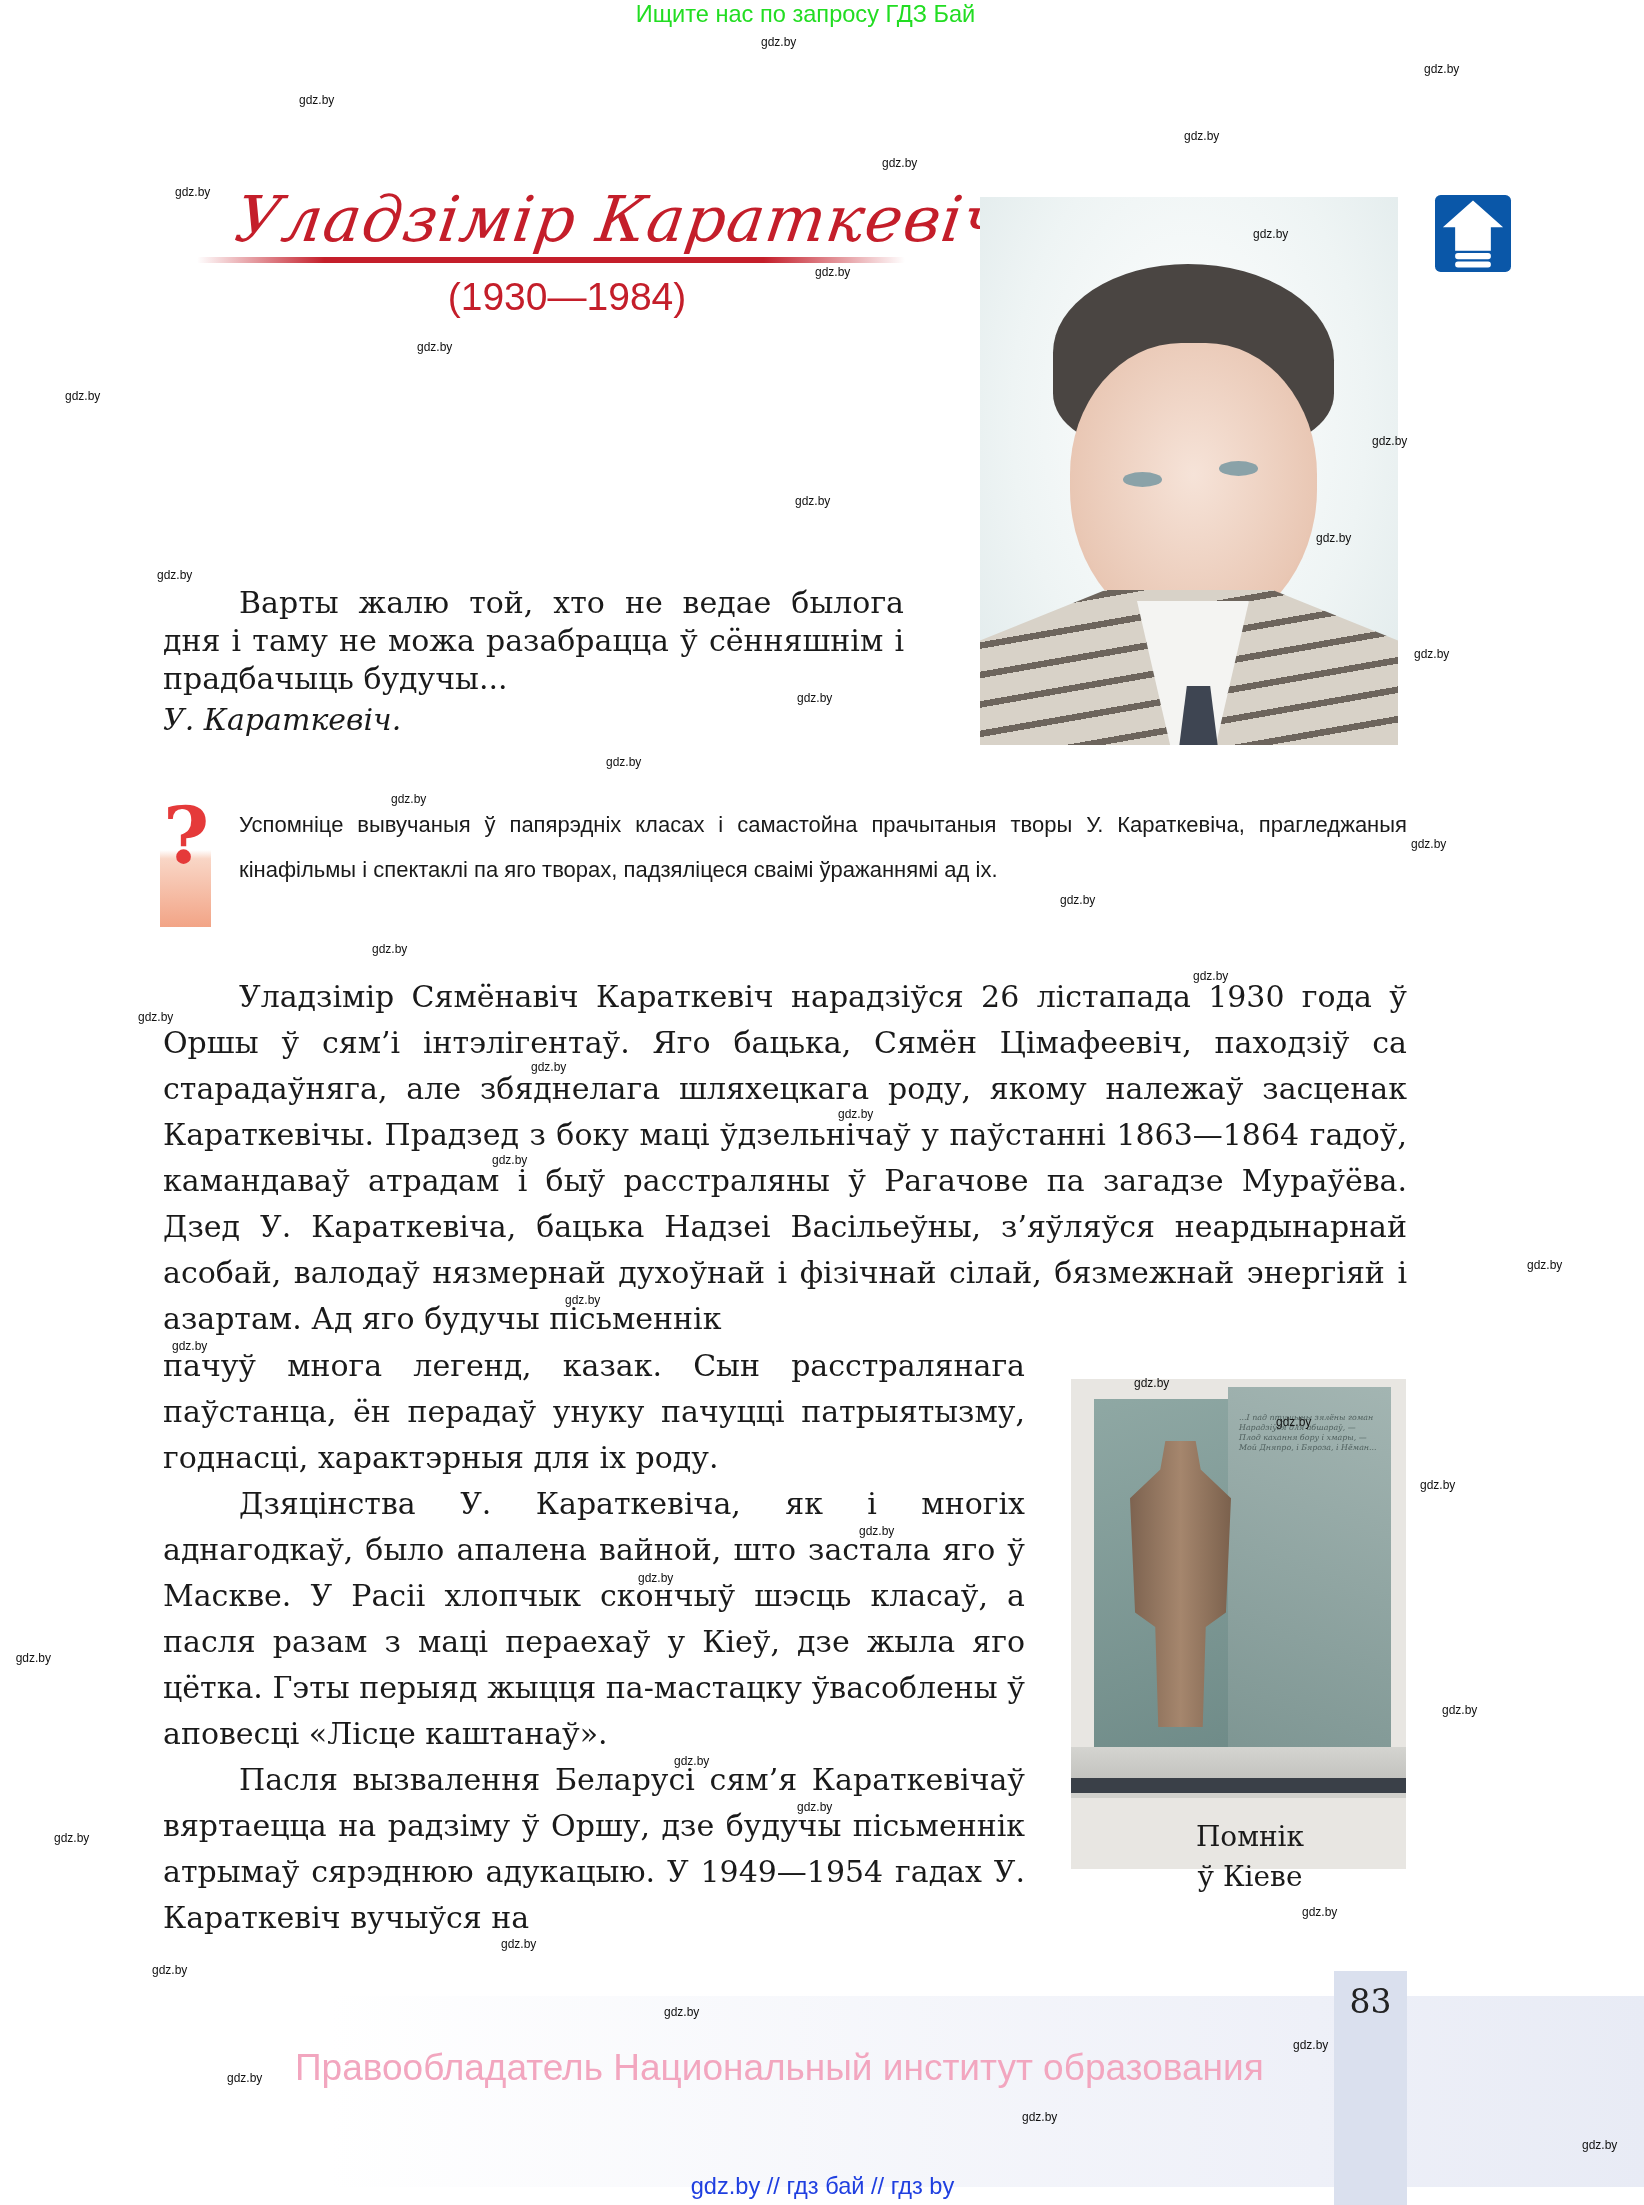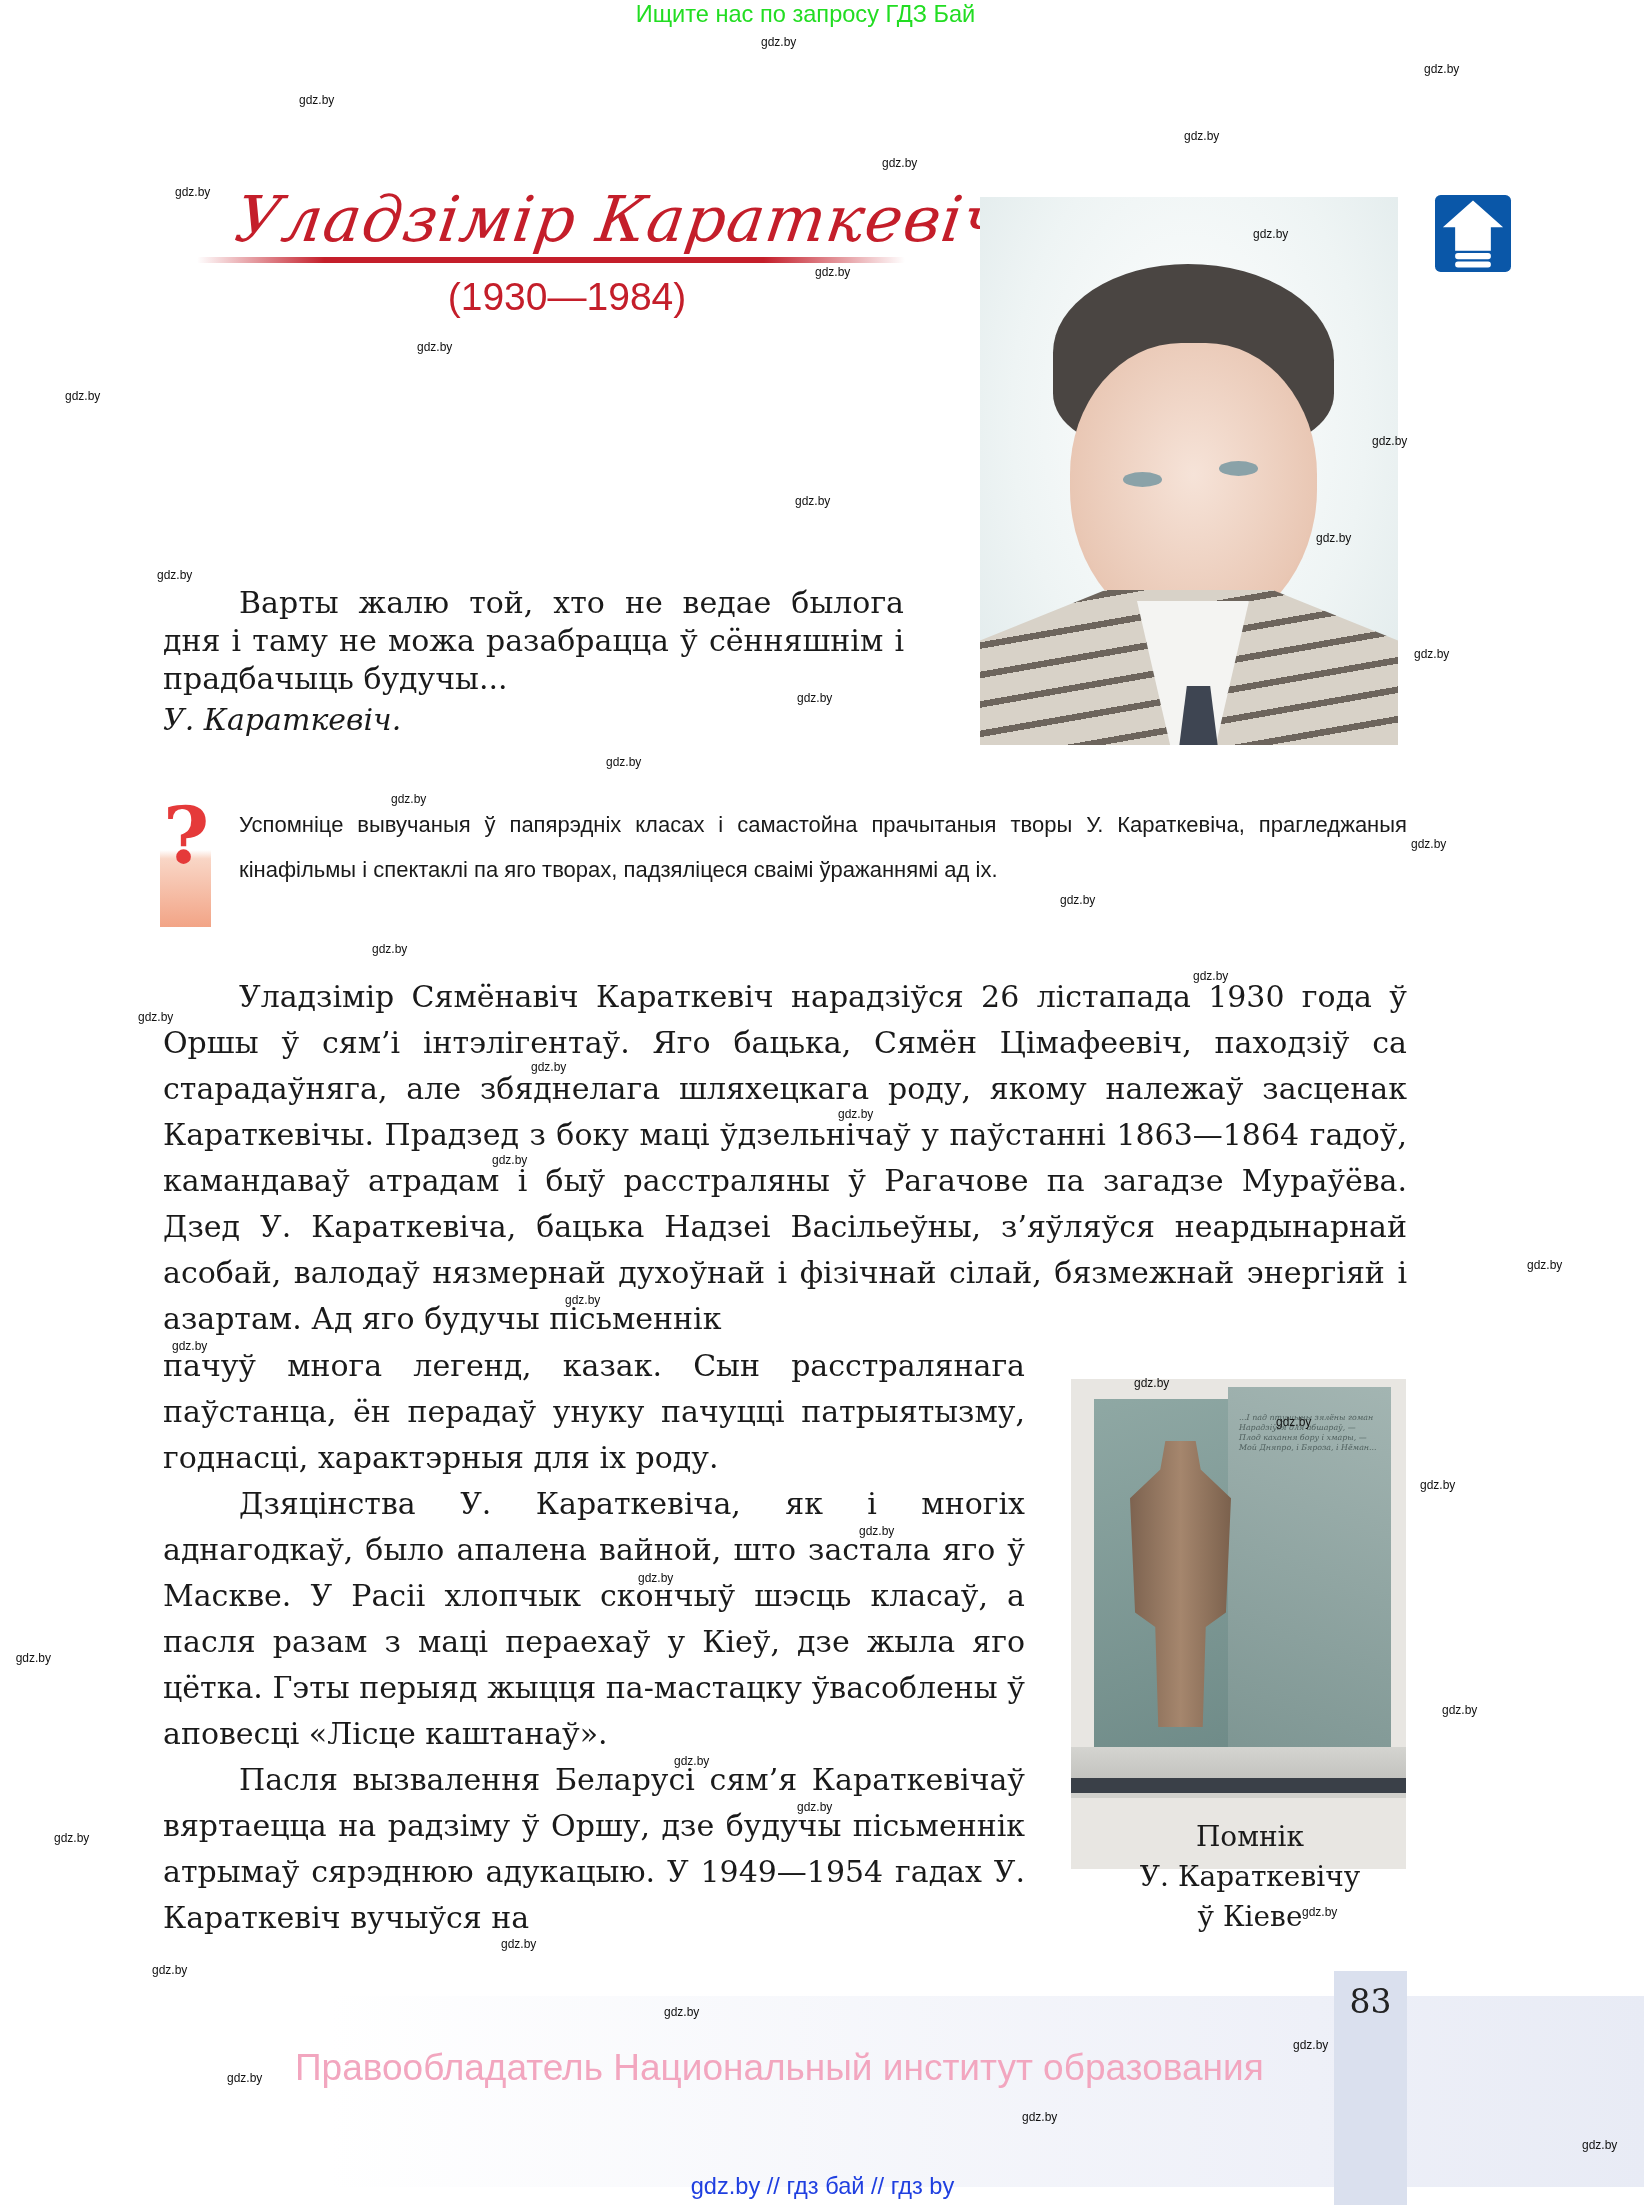--- a/index.html
+++ b/index.html
@@ -102,21 +102,20 @@
 
 <div class="abs monument">
   <div class="slab-l"></div>
   <div class="slab-r"></div>
   <div class="insc">...І пад птушыны зялёны гоман Нарадзіўся для абшараў, — Плод кахання бору і хмары, — Мой Дняпро, і Бярозa, і Нёман...</div>
   <div class="statue"></div>
   <div class="base"></div>
 </div>
 <div class="abs caption">
   <div>Помнік</div>
-  <div>У. Караткевічу</div>
   <div>ў Кіеве</div>
 </div>
 
 <div class="abs pageband"></div>
 <div class="abs pagebox"></div>
 <div class="abs pagenum">83</div>
 <div class="abs rights">Правообладатель Национальный институт образования</div>
 <div class="abs bottom-link">gdz.by  //  гдз бай  //  гдз by</div>
 
 <div class="wm" style="left:761px;top:35px">gdz.by</div>

